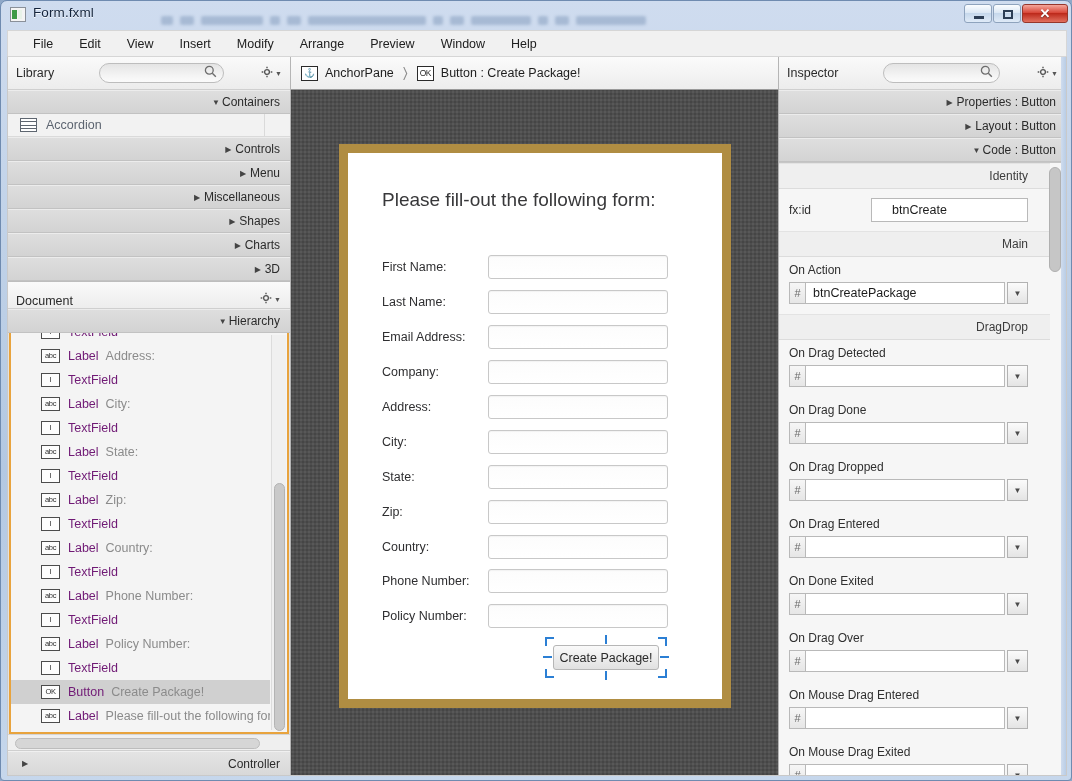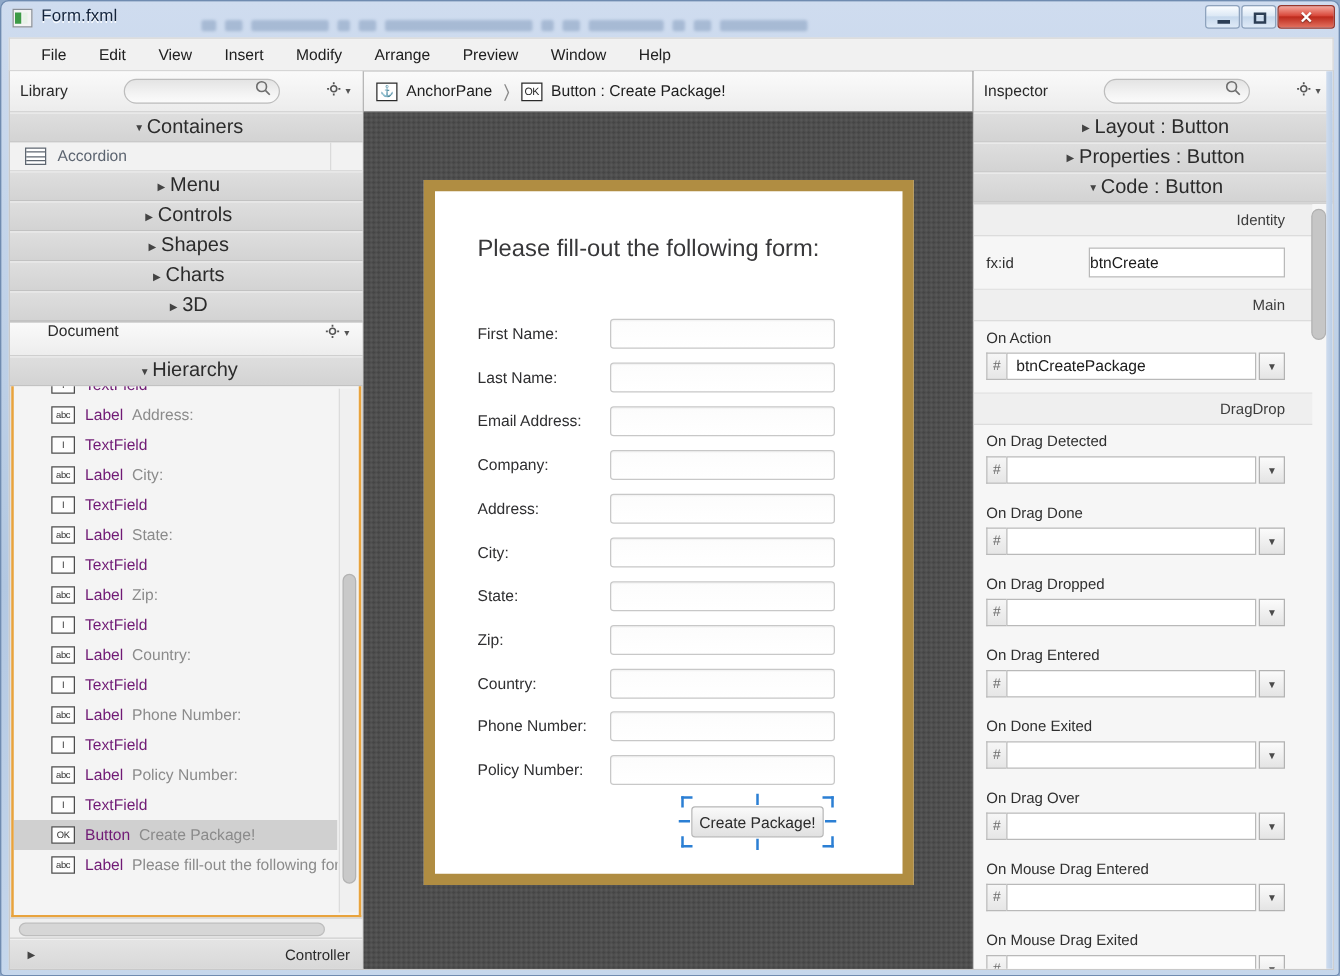--- a/index.html
+++ b/index.html
@@ -111,26 +111,26 @@
     border: 1px solid #bdbdbd; border-radius: 10px;
     display: flex; align-items: center; justify-content: flex-end;
     padding-right: 6px;
   }
   .search-box .mag { color:#6d6d6d; }
   .gear { display:flex; align-items:center; gap:2px; color:#555; }
   .gear .caret { font-size: 7px; }
 
   .section-row {
     height: 24px; display: flex; align-items: center;
-    justify-content: center;
+    justify-content: flex-end;
     padding: 0 10px 0 14px;
     background: linear-gradient(180deg,#dedede 0%,#d3d3d3 100%);
     border-bottom: 1px solid #c2c2c2;
     border-top: 1px solid #ececec;
-    font-size: 16px; color: #2b2b2b;
+    font-size: 12px; color: #2b2b2b;
   }
   .tri { font-size: 8px; color: #444; width: 10px; }
   .tri.down::before { content: "\25BC"; }
   .tri.right::before { content: "\25B6"; }
 
   
   .left-panel {
     width: 283px; display: flex; flex-direction: column;
     background: #e2e2e2;
     border-right: 1px solid #b5b5b5;
@@ -150,25 +150,25 @@
     display:flex; flex-direction:column; justify-content:space-evenly;
   }
   .lib-item .icn b { display:block; height:1px; background:#5e6670; }
   .lib-item-right-cell {
     position:absolute; right:0; top:0; width: 26px; height:100%;
     border-left:1px solid #dadada;
   }
 
   
   .doc-header {
-    height: 28px; display:flex; align-items:flex-start; justify-content: space-between;
+    height: 28px; display:flex; align-items:flex-end; justify-content: space-between;
     background: linear-gradient(180deg,#fafafa 0%,#ededed 100%);
     border-top: 1px solid #bdbdbd;
     border-bottom: 1px solid #cfcfcf;
-    padding: 0 9px 0 30px;
+    padding: 0 9px 0 8px;
   }
   .tree-wrap {
     flex: 1; position: relative; overflow: hidden;
     background: #f4f4f4;
     border: 2px solid #e8a33d;
     border-top: none;
     margin: 0 1px;
   }
   .tree-scroll { position:absolute; left:0; top:0; right:17px; bottom:0; overflow:hidden; }
   .tree-row {
@@ -307,21 +307,21 @@
   }
   .insp-field-row {
     display: flex; align-items: center;
     padding: 9px 22px 9px 10px;
   }
   .insp-field-row .lab { width: 82px; font-size: 12px; color: #2f2f2f; }
   .insp-input {
     flex: 1; height: 24px; background: #fff;
     border: 1px solid #b9b9b9;
     font-size: 12.5px; color: #1c1c1c;
-    display:flex; align-items:center; padding-left: 0;
+    display:flex; align-items:center; padding-left: 20px;
   }
   .insp-stack { padding: 6px 22px 10px 10px; }
   .insp-stack .lab { font-size: 12px; color: #2f2f2f; margin-bottom: 5px; }
   .combo { display:flex; height: 22px; }
   .combo .hash {
     width: 16px; background: linear-gradient(180deg,#f6f6f6,#e6e6e6);
     border: 1px solid #b9b9b9; border-right: none;
     font-size: 11px; color: #6a6a6a;
     display:flex; align-items:center; justify-content:center;
   }
@@ -440,25 +440,29 @@
               <b></b>
               <b></b>
               <b></b>
             </span>
           <span>Accordion</span>
           <span class="lib-item-right-cell"></span>
         </div>
 
         <div class="section-row">
           <span class="tri right"></span>
-          <span>Menu</span>
+          <span>Controls</span>
         </div>
         <div class="section-row">
           <span class="tri right"></span>
-          <span>Controls</span>
+          <span>Menu</span>
+        </div>
+        <div class="section-row">
+          <span class="tri right"></span>
+          <span>Miscellaneous</span>
         </div>
         <div class="section-row">
           <span class="tri right"></span>
           <span>Shapes</span>
         </div>
         <div class="section-row">
           <span class="tri right"></span>
           <span>Charts</span>
         </div>
         <div class="section-row">
@@ -688,25 +692,25 @@
                   <line x1="9.7" y1="6" x2="11.3" y2="6"></line>
                 </g>
               </svg>
           </span>
           <span class="caret">▼</span>
         </div>
       </div>
 
       <div class="section-row">
         <span class="tri right"></span>
-        <span>Layout : Button</span>
+        <span>Properties : Button</span>
       </div>
       <div class="section-row">
         <span class="tri right"></span>
-        <span>Properties : Button</span>
+        <span>Layout : Button</span>
       </div>
       <div class="section-row">
         <span class="tri down"></span>
         <span>Code : Button</span>
       </div>
 
       <div class="insp-body">
         <div class="insp-scroll">
 
           <div class="insp-sectionlabel">Identity</div>

